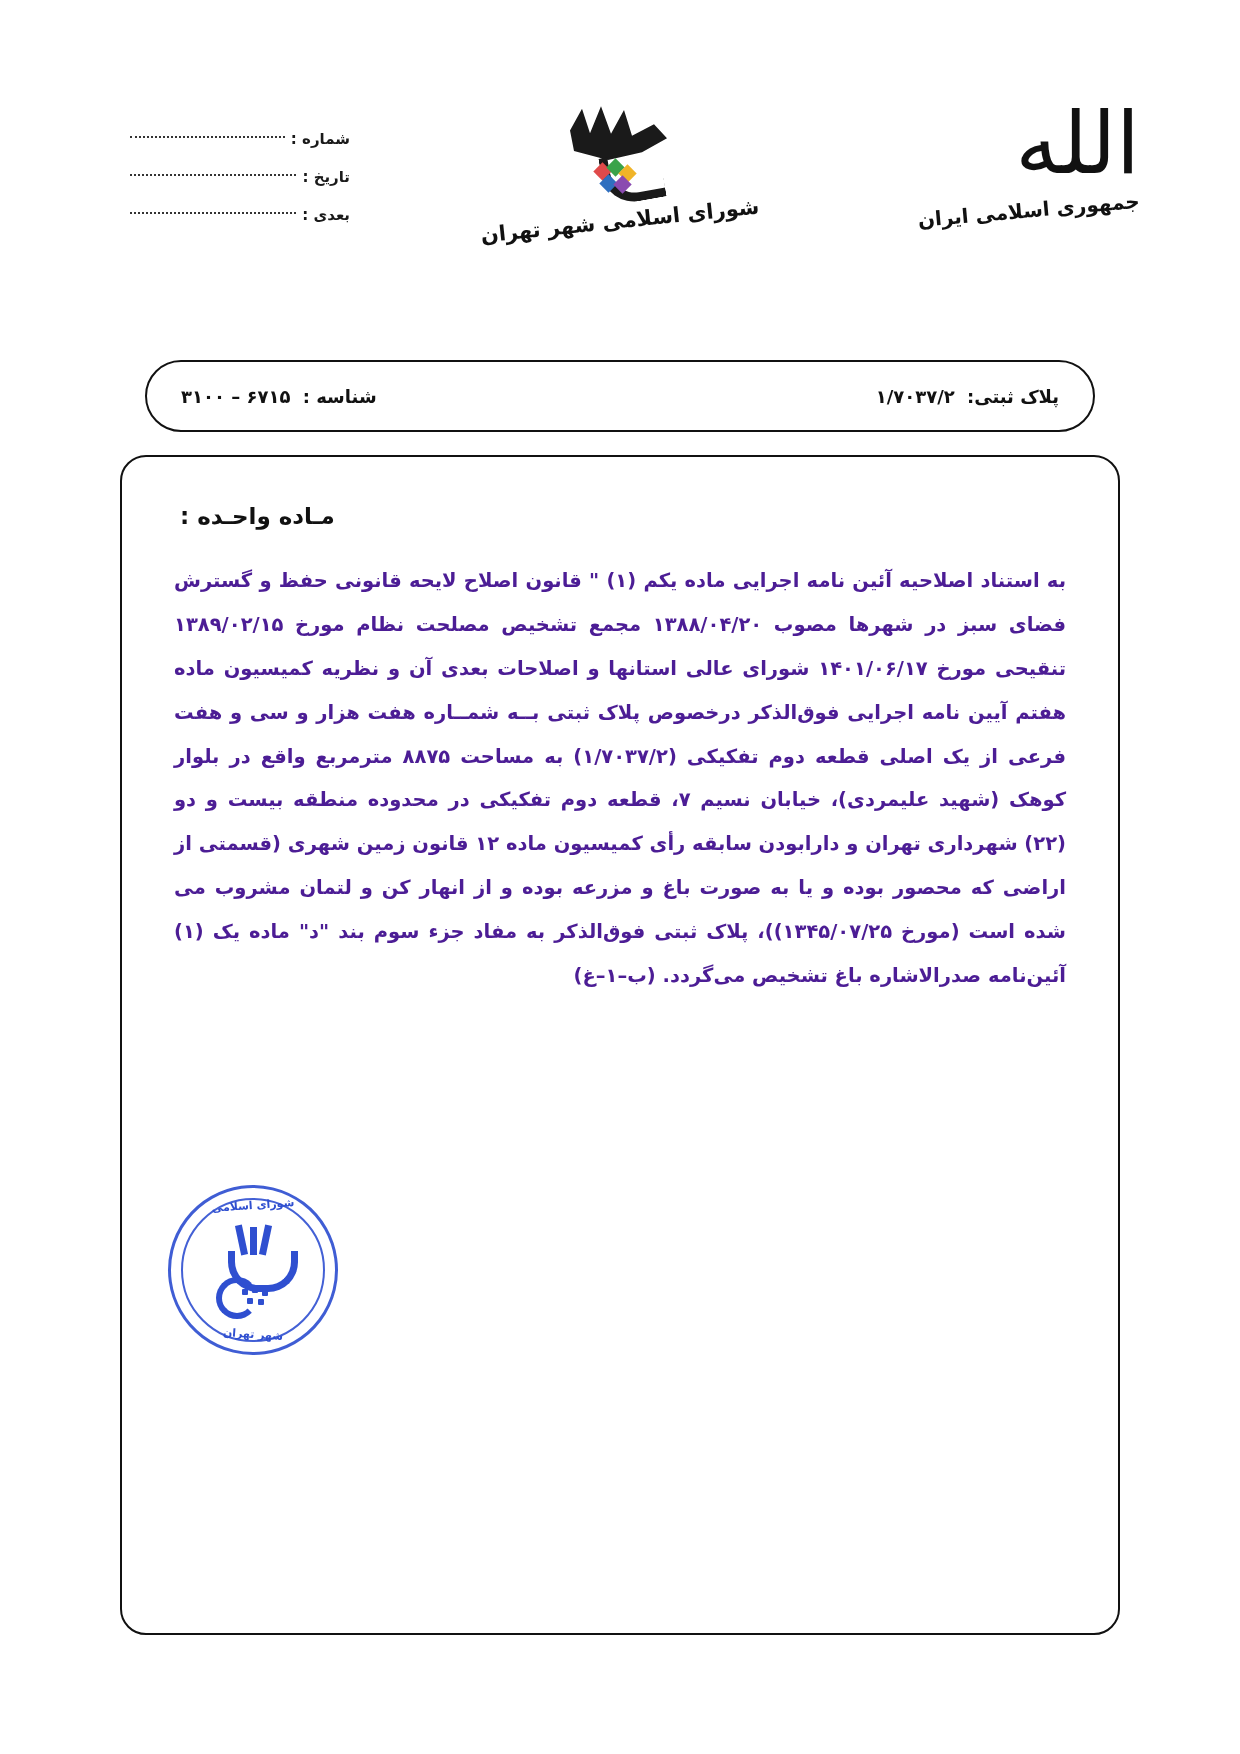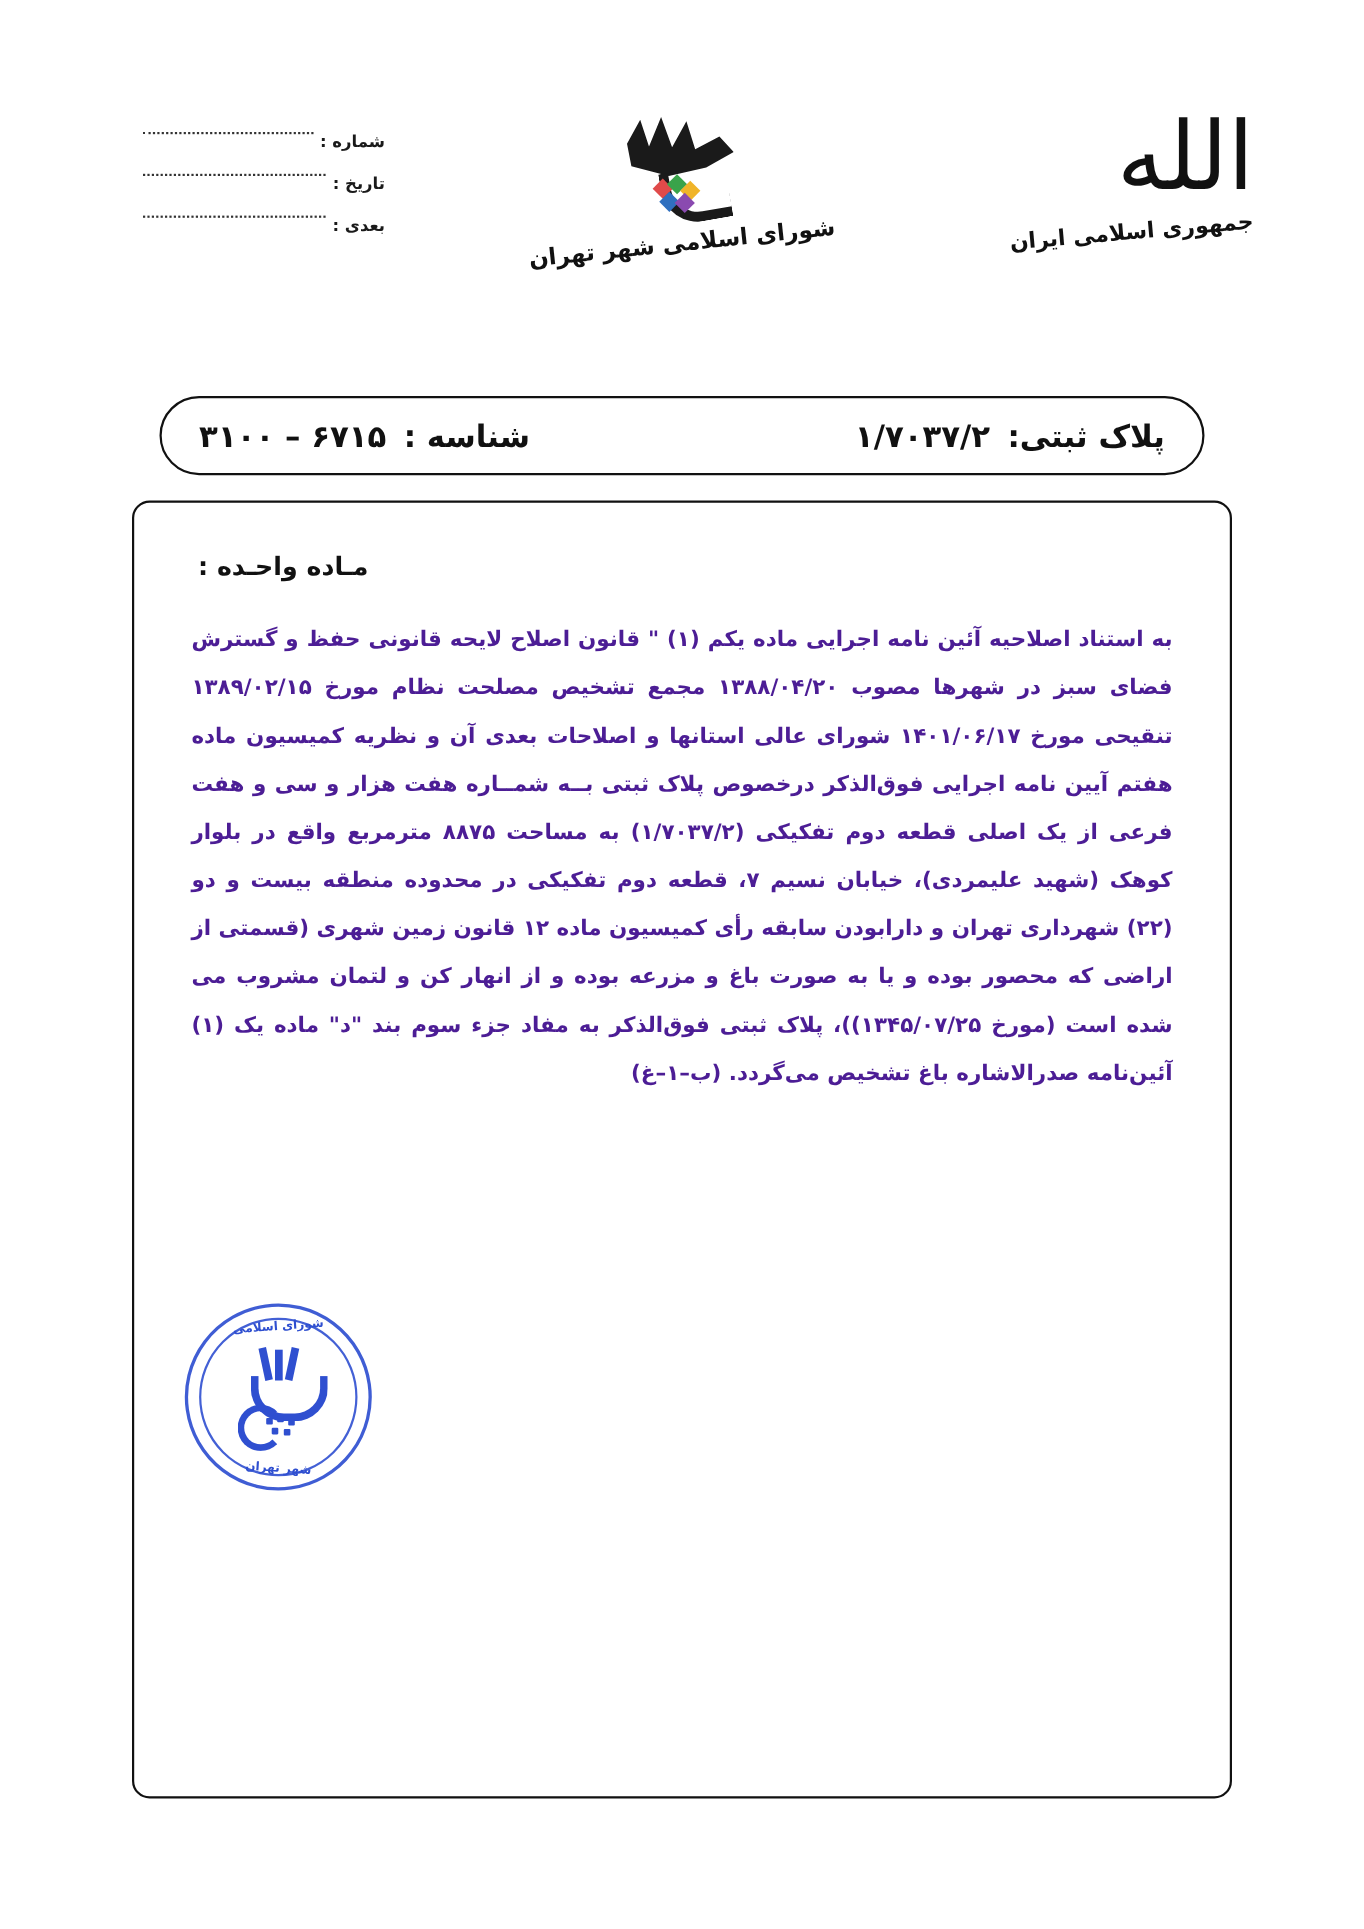--- a/index.html
+++ b/index.html
@@ -28,21 +28,21 @@
   
   .meta {
     position: absolute;
     top: 25px;
     left: 130px;
     width: 220px;
     direction: rtl;
   }
   .meta-row {
     display: flex;
-    align-items: flex-start;
+    align-items: center;
     justify-content: flex-start;
     height: 38px;
     font-size: 15px;
     color: #1a1a1a;
   }
   .meta-label {
     white-space: nowrap;
     font-weight: 600;
     letter-spacing: 0.5px;
     padding-left: 6px;
@@ -148,36 +148,36 @@
     border: 2.5px solid #111;
     border-radius: 36px;
     display: flex;
     align-items: center;
     justify-content: space-between;
     padding: 0 34px;
     box-sizing: border-box;
     direction: rtl;
   }
   .idbar-item {
-    font-size: 28px;
+    font-size: 18px;
     font-weight: 700;
     color: #111;
     white-space: nowrap;
   }
   .idbar-item .val { margin-right: 6px; }
 
   
   .bodybox {
     position: absolute;
     top: 455px;
     left: 120px;
     width: 1000px;
     height: 1180px;
     border: 2.5px solid #111;
-    border-radius: 16px;
+    border-radius: 26px;
     box-sizing: border-box;
     padding: 42px 52px 0 52px;
     direction: rtl;
   }
   .article-title {
     text-align: left;
     font-size: 23px;
     font-weight: 700;
     letter-spacing: 1px;
     margin: 4px 0 30px 6px;

